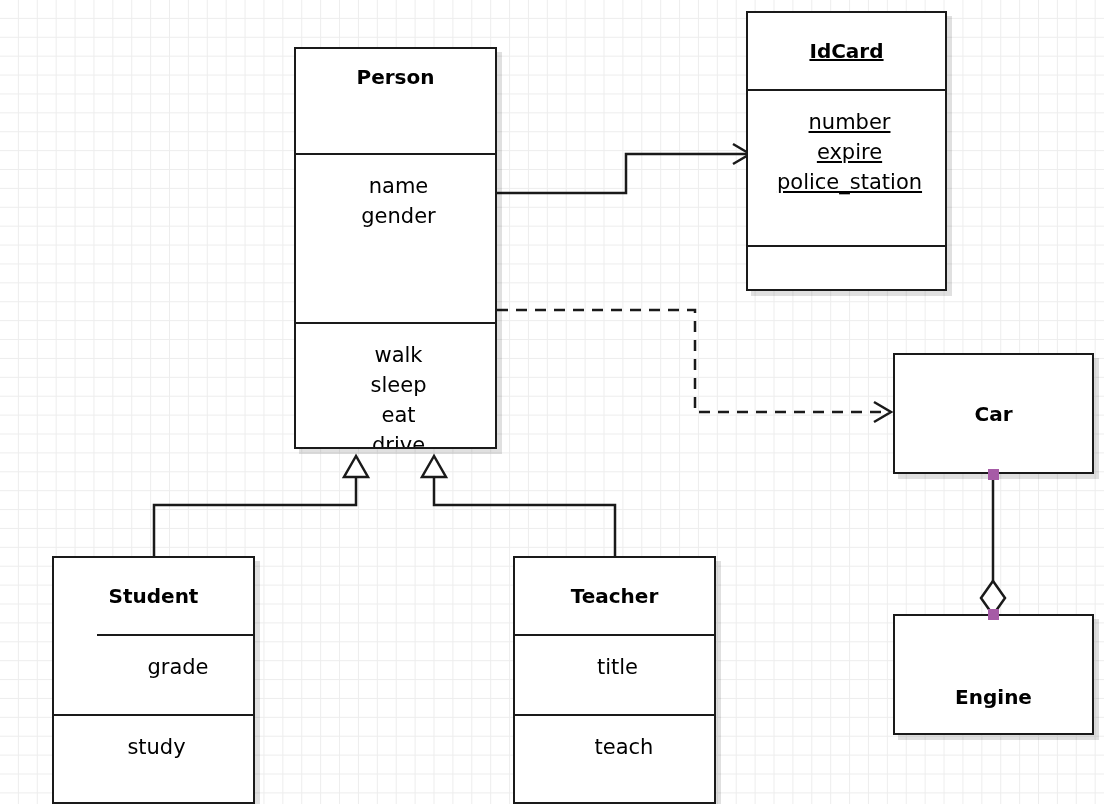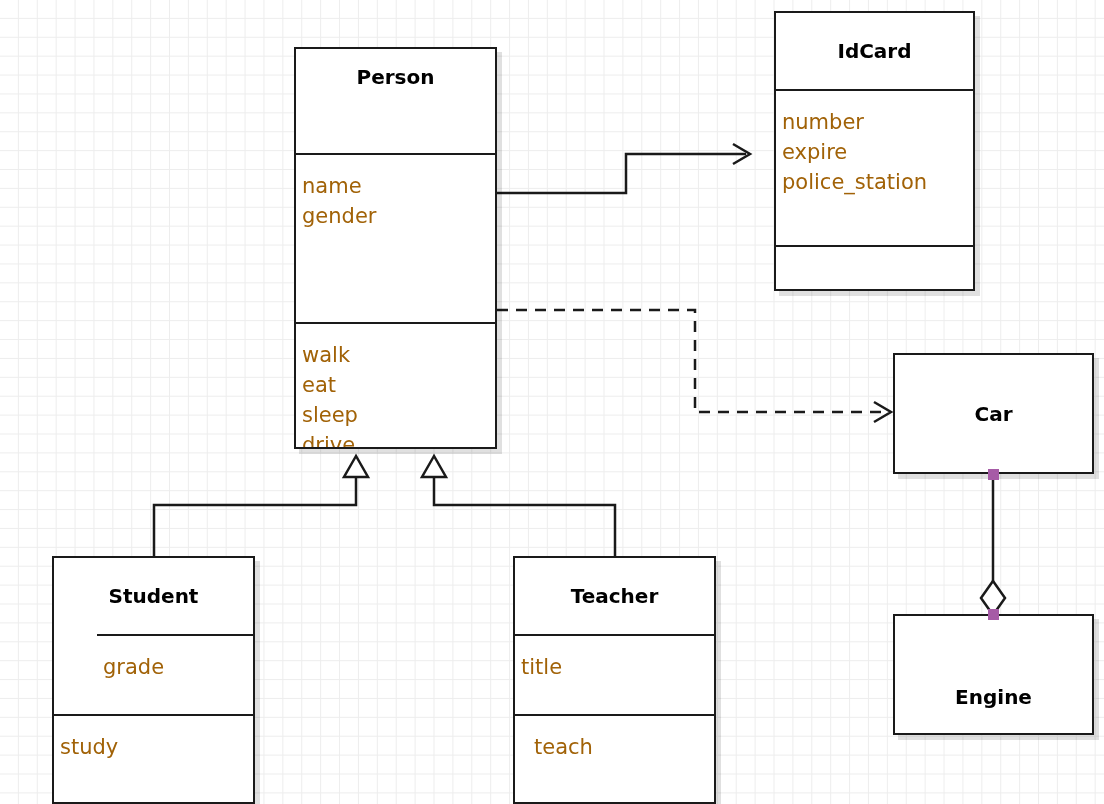--- a/index.html
+++ b/index.html
@@ -52,22 +52,23 @@
     box-sizing: border-box;
     padding: 16px 0 0 6px;
     overflow: hidden;
   }
   .compartment.empty {
     padding: 0;
   }
   .member {
     font-size: 21px;
     line-height: 30px;
-    color: #a16207;
+    color: #000000;
     white-space: nowrap;
+    text-align: center;
   }
   .handle {
     position: absolute;
     width: 11px;
     height: 11px;
     background: #a65ba6;
   }
 </style>
 </head>
 <body>
@@ -103,27 +104,27 @@
   </svg>
 
   <div class="uml-class" style="left:294px; top:47px; width:203px; height:402px;gap:48px;">
     <div class="cls-title" style="height:77px;">Person</div>
     <div class="compartment" style="height:158px;">
       <div class="member">name</div>
       <div class="member">gender</div>
     </div>
     <div class="compartment" style="height:165px;">
       <div class="member">walk</div>
+      <div class="member">sleep</div>
       <div class="member">eat</div>
-      <div class="member">sleep</div>
       <div class="member">drive</div>
     </div>
   </div>
 
-  <div class="uml-class" style="left:774px; top:11px; width:201px; height:280px;">
+  <div class="uml-class" style="left:746px; top:11px; width:201px; height:280px;text-decoration:underline;">
     <div class="cls-title" style="height:77px;">IdCard</div>
     <div class="compartment" style="height:158px;">
       <div class="member">number</div>
       <div class="member">expire</div>
       <div class="member">police_station</div>
     </div>
     <div class="compartment empty" style="height:45px;"></div>
   </div>
 
   <div class="uml-class" style="left:52px; top:556px; width:203px; height:248px;">

